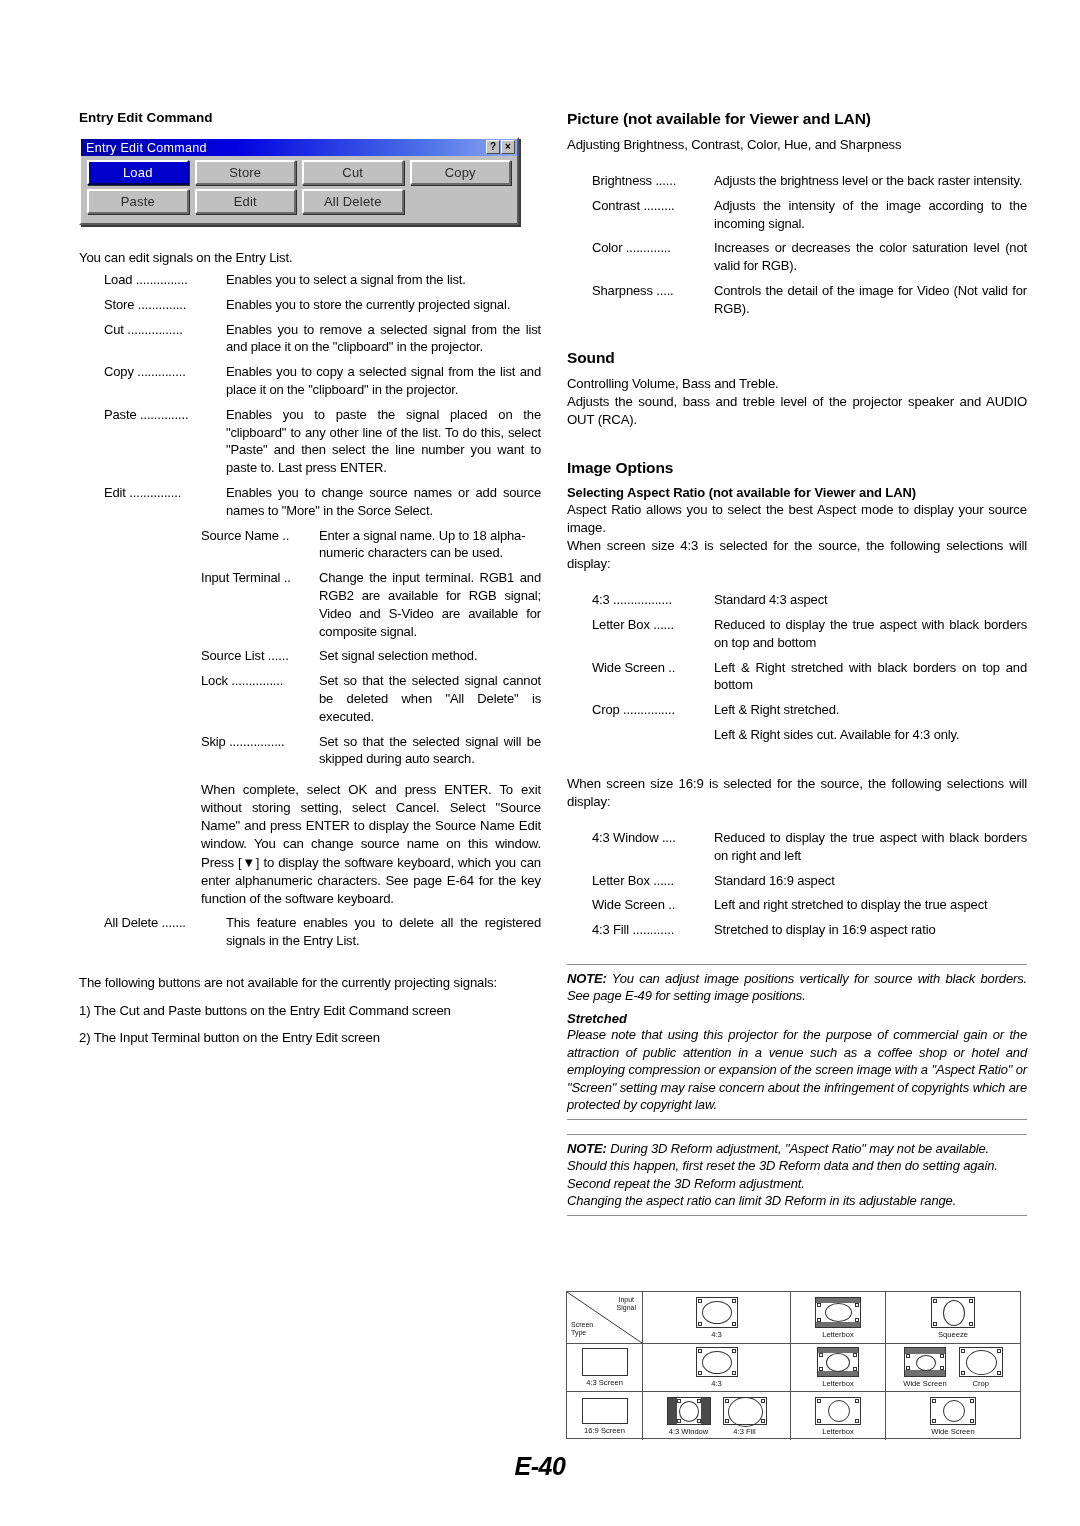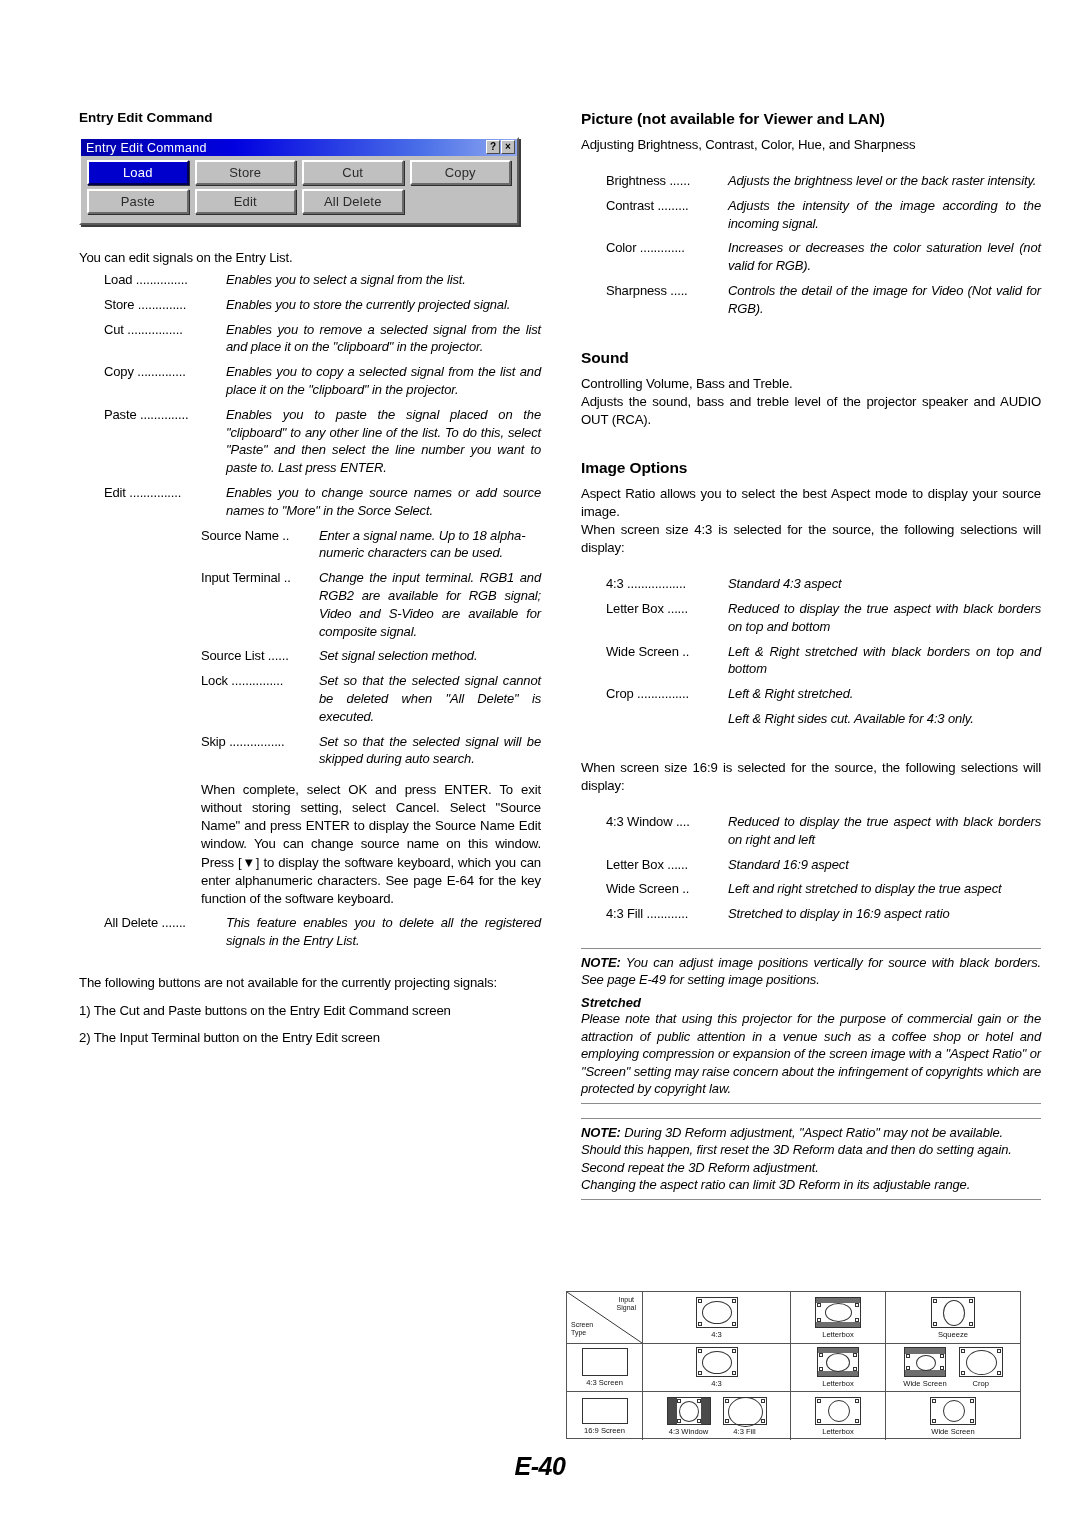--- a/index.html
+++ b/index.html
@@ -9,21 +9,21 @@
     background: #ffffff;
     font-family: "Liberation Sans", sans-serif;
     color: #000;
     position: relative;
     overflow: hidden;
   }
   .page { position:absolute; inset:0; }
 
   
   .col-left  { position:absolute; left:79px;  top:110px; width:462px; }
-  .col-right { position:absolute; left:581px; top:110px; width:460px; }
+  .col-right { position:absolute; left:567px; top:110px; width:460px; }
 
   
   h2.sec-h {
     font-size: 15.5px; font-weight: bold; margin: 0 0 8px 0;
     letter-spacing: -0.1px;
   }
   h3.sub-h {
     font-size: 13px; font-weight: bold; margin: 0 0 1px 0;
     letter-spacing: -0.1px;
   }
@@ -45,21 +45,21 @@
 
   
   .deflist { margin:0; padding:0; }
   .defrow { display:flex; font-size:13px; line-height:1.37;
             margin-bottom:7px; letter-spacing:-0.15px; }
   .defrow .term {
     flex: 0 0 auto; white-space: nowrap;
     overflow: hidden;
   }
   .defrow .desc {
-    flex: 1 1 auto; text-align: justify; text-justify: inter-word; font-style: italic;
+    flex: 1 1 auto; text-align: justify; text-justify: inter-word;
   }
   .defrow .desc.nj { text-align:left; }
 
   
   .ind1 { padding-left: 25px; }
   .ind2 { padding-left: 122px; }
 
   
   .tw-l1 { width: 122px; }   
   .tw-l2 { width: 118px; }   
@@ -330,20 +330,21 @@
     <div class="gap24"></div>
 
     <h2 class="sec-h">Sound</h2>
     <p class="body nj">Controlling Volume, Bass and Treble.</p>
     <p class="body">Adjusts the sound, bass and treble level of the projector speaker and AUDIO OUT (RCA).</p>
 
     <div class="gap30"></div>
 
     <h2 class="sec-h">Image Options</h2>
 
+    <h3 class="sub-h">Selecting Aspect Ratio (not available for Viewer and LAN)</h3>
 
     <p class="body">Aspect Ratio allows you to select the best Aspect mode to display your source image.</p>
     <p class="body">When screen size 4:3 is selected for the source, the following selections will display:</p>
 
     <div class="gap18"></div>
 
     <div class="deflist ind1">
       <div class="defrow">
         <span class="term tw-l1">4:3 .................</span>
         <span class="desc nj">Standard 4:3 aspect</span>

